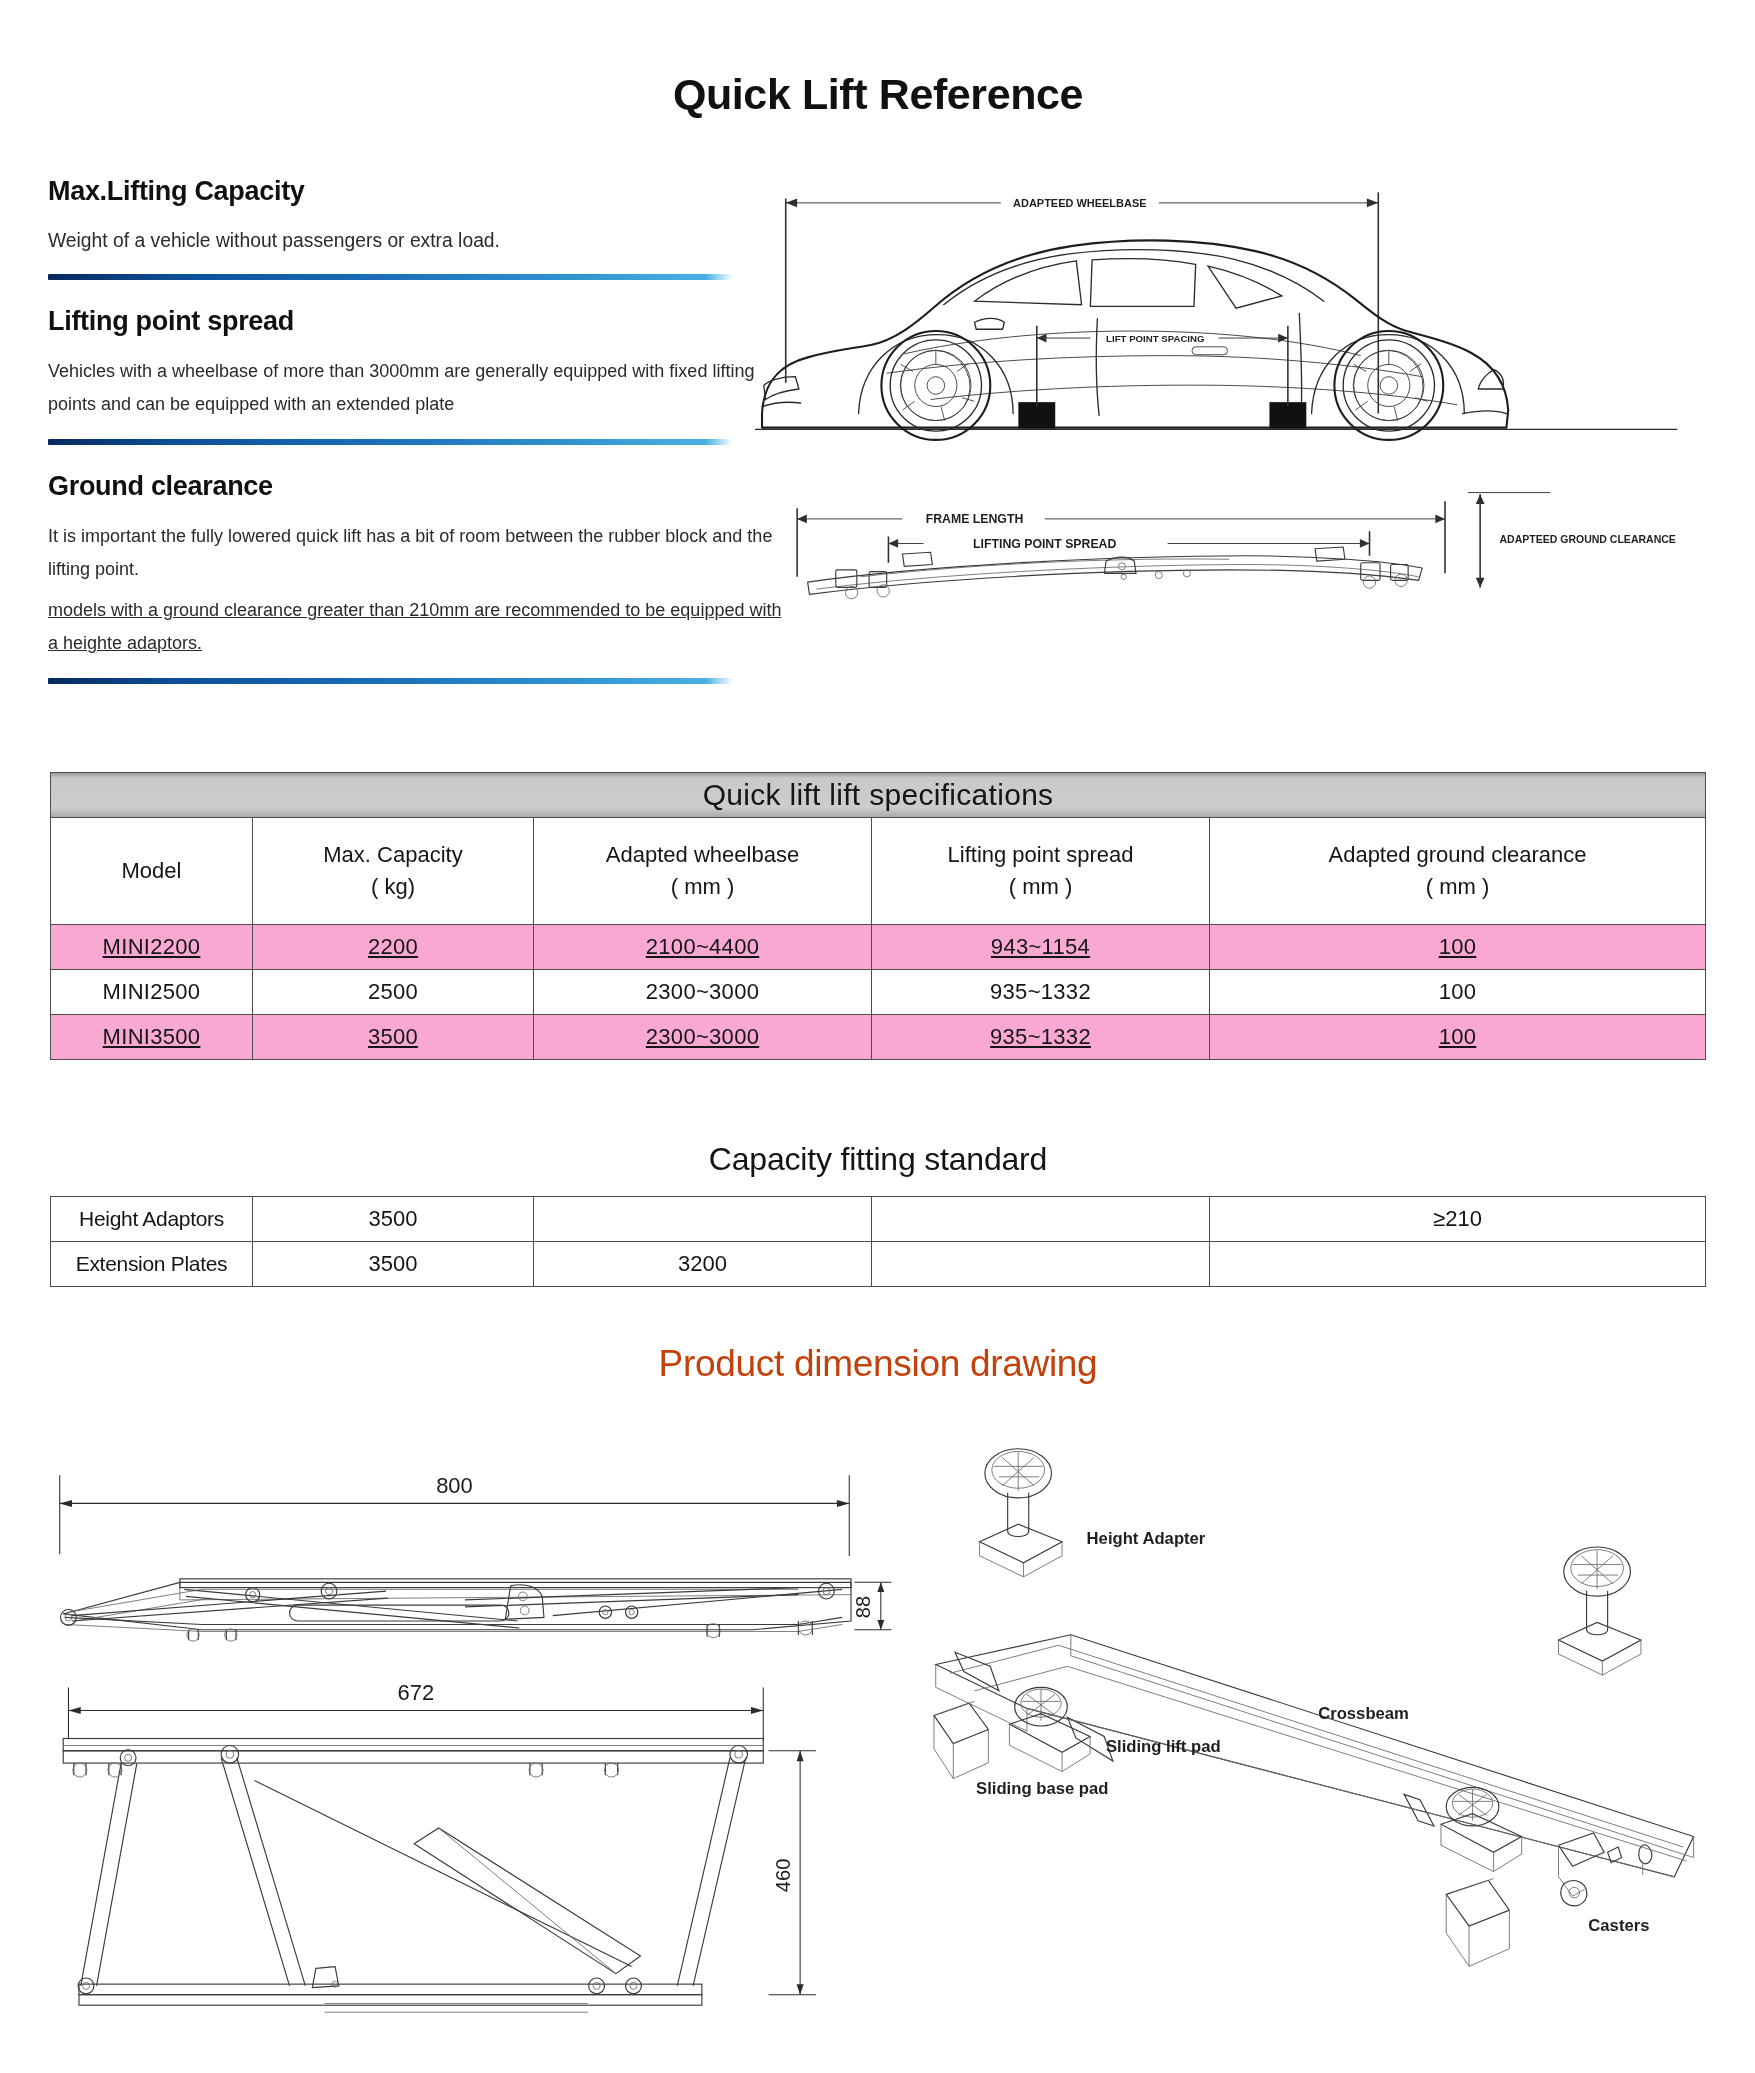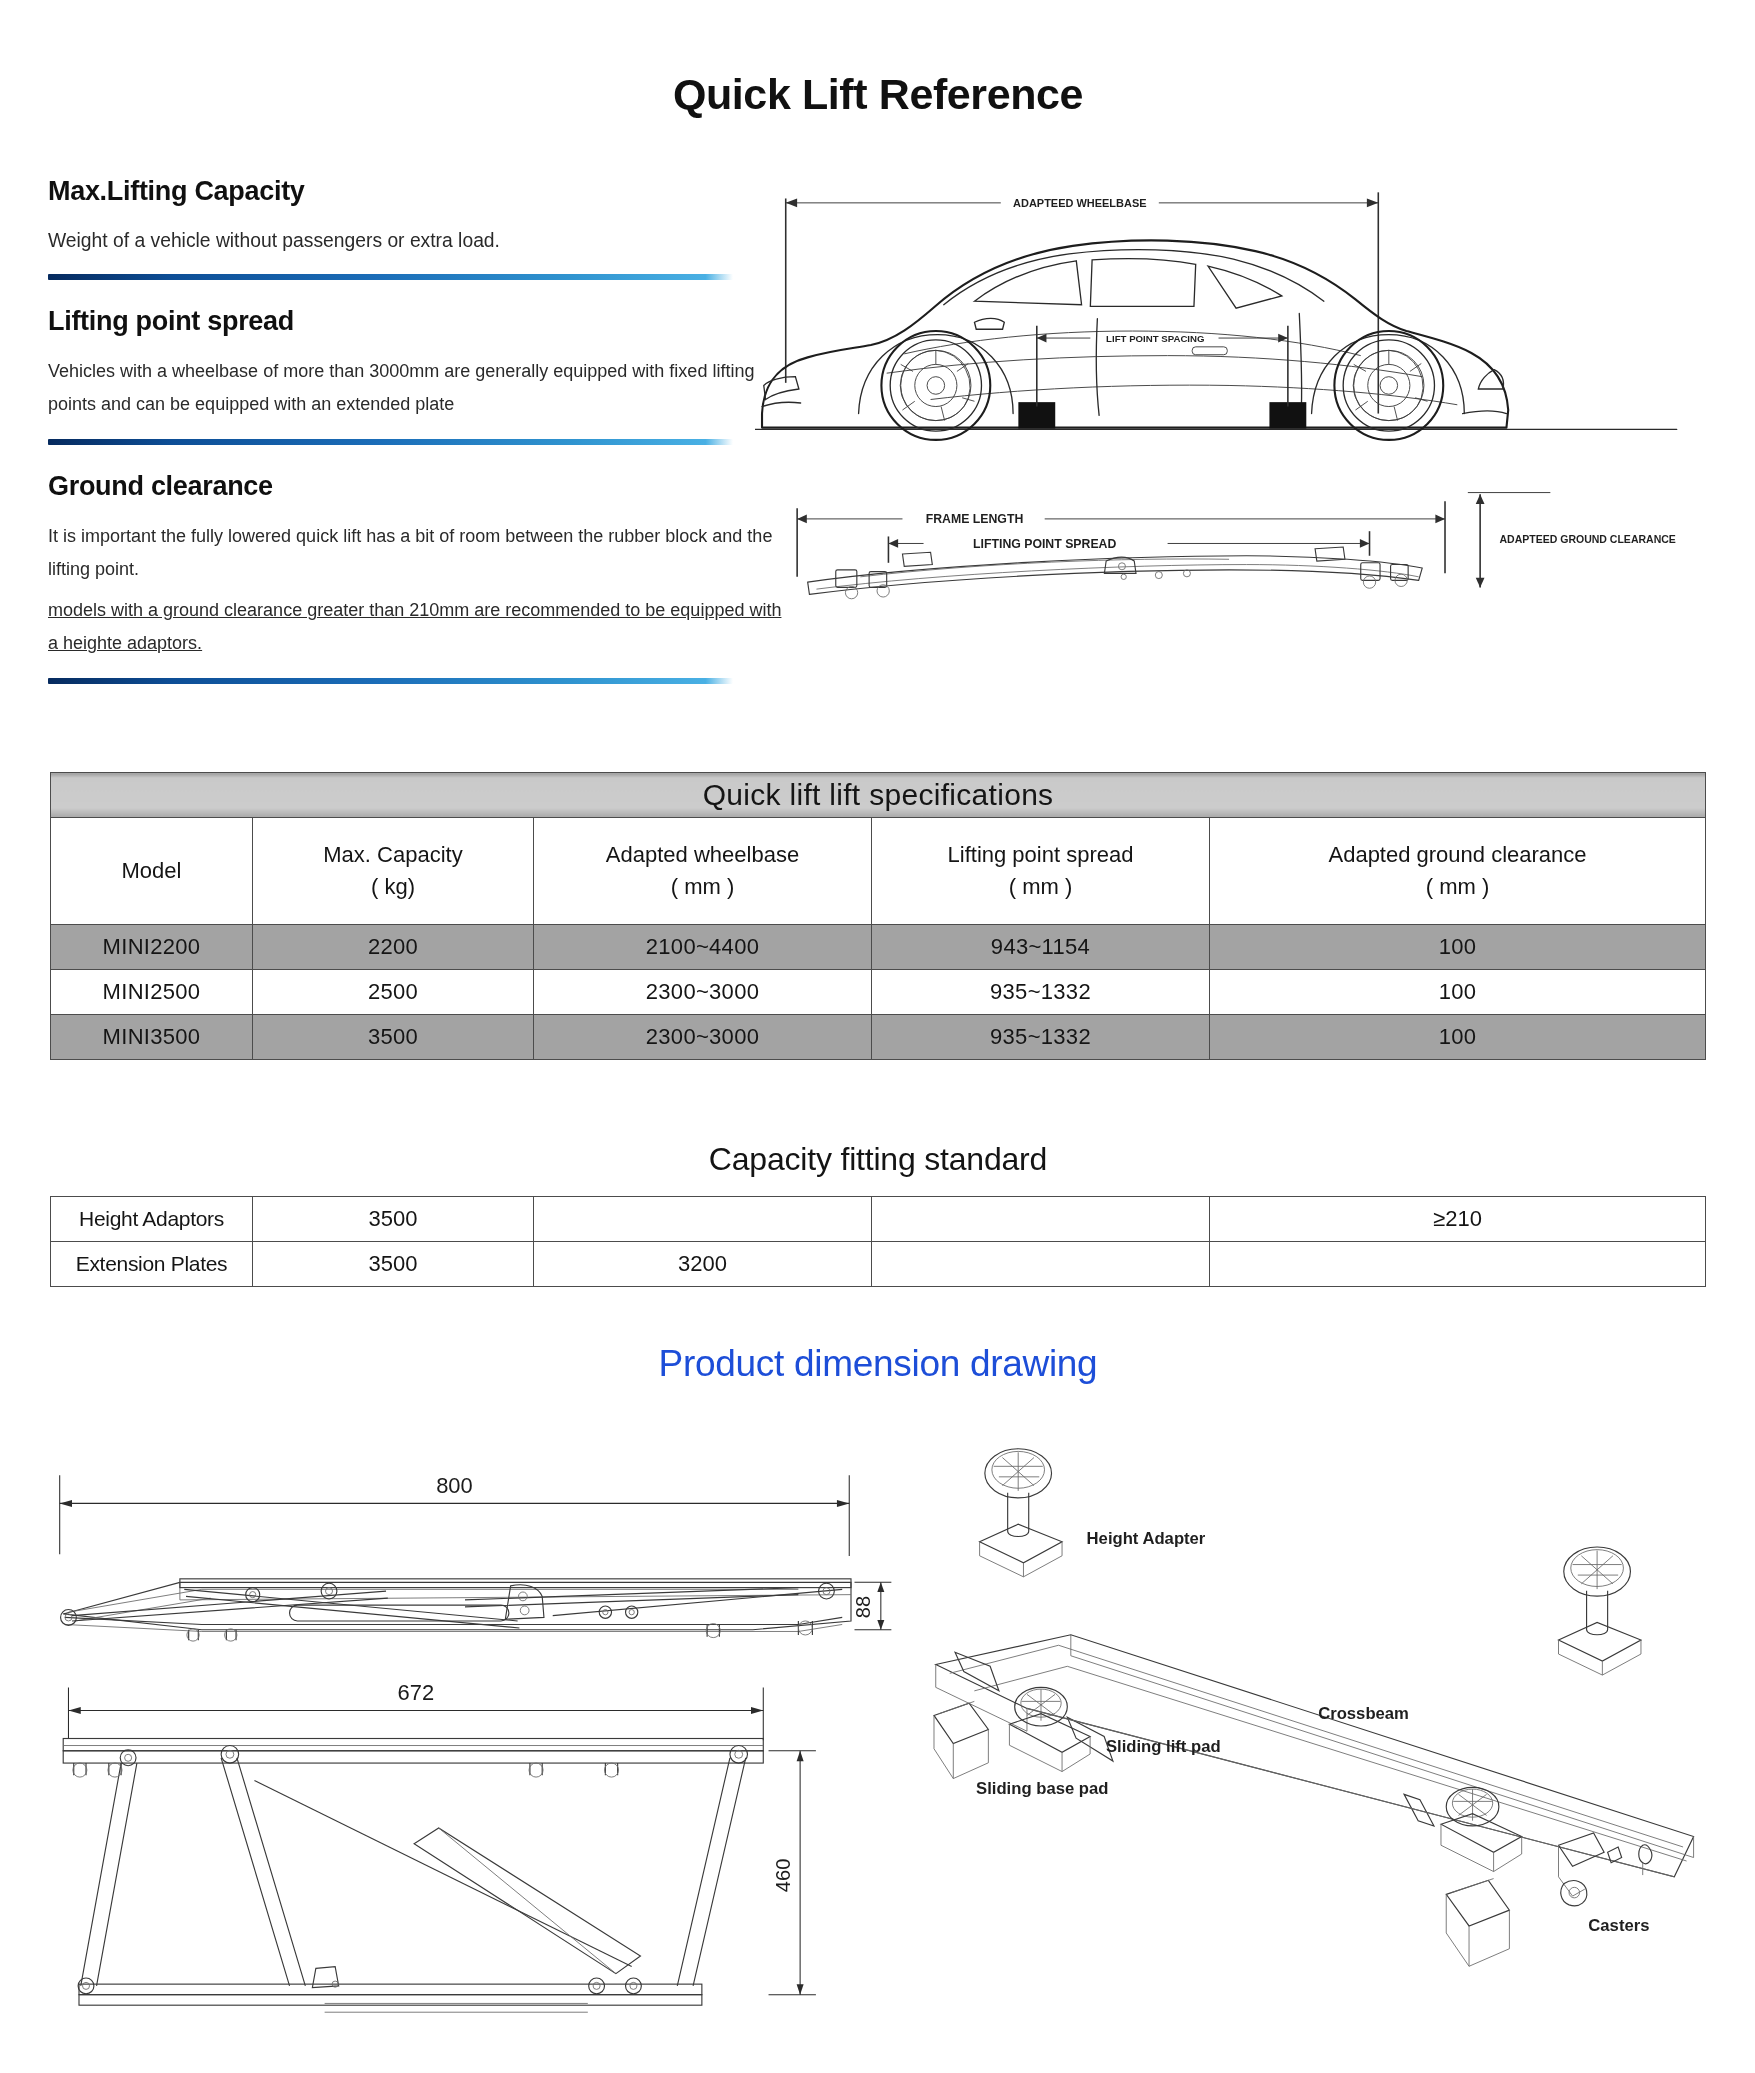--- a/index.html
+++ b/index.html
@@ -94,21 +94,21 @@
     line-height:1.45;
     color:#151515;
     padding:3.5px 5.3px;
   }
   .spec-row-cell{
     height:45px;
     font-size:22px;
     color:#151515;
     letter-spacing:0.3px;
   }
-  tr.shaded .spec-row-cell{ background:#a3a3a3; }
+  tr.shaded .spec-row-cell{ background:#f9a8d4;text-decoration:underline; }
   tr.plain .spec-row-cell{ background:#ffffff; }
 
   
   .opt-title{
     position:absolute;
     left:0; top:1141px;
     width:1756px;
     text-align:center;
     font-size:32px;
     color:#141414;
@@ -135,21 +135,21 @@
     letter-spacing:-0.3px;
   }
 
   
   .prod-title{
     position:absolute;
     left:0; top:1343px;
     width:1756px;
     text-align:center;
     font-size:37px;
-    color:#1d4ed8;
+    color:#c2410c;
     letter-spacing:-0.3px;
   }
   .draw-area{
     position:absolute;
     left:0; top:1440px;
     width:1756px; height:614px;
   }
   .draw-side{
     position:absolute;
     left:26px; top:8.8px;

